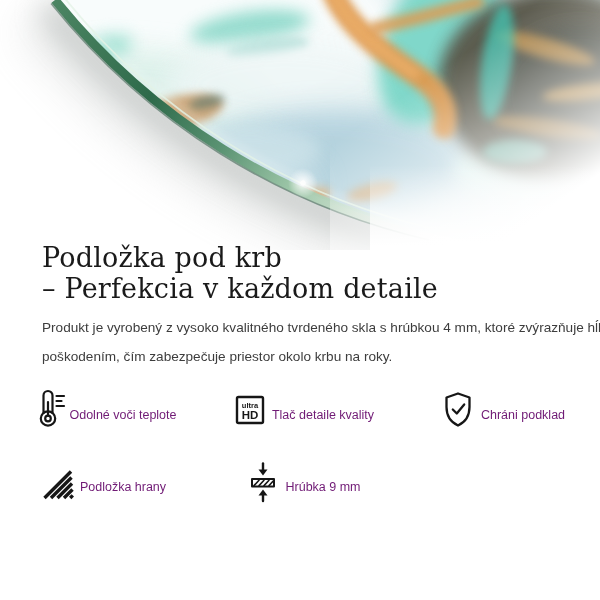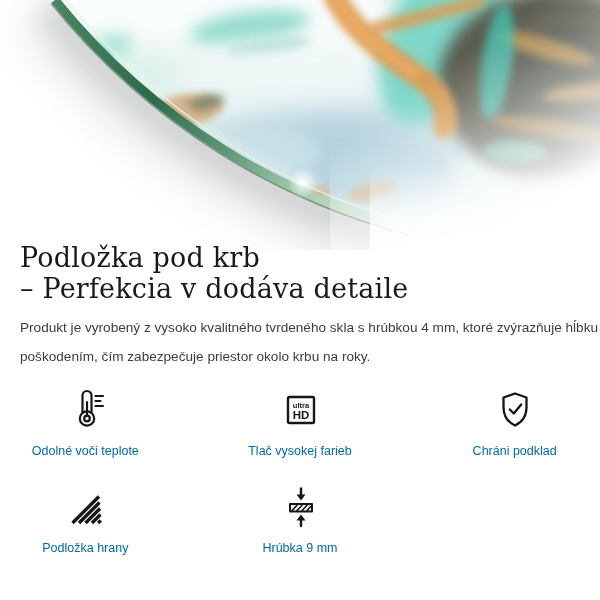--- a/index.html
+++ b/index.html
@@ -5,21 +5,21 @@
   html,body { margin:0; padding:0; }
   body {
     width:600px; height:600px;
     background:#ffffff;
     font-family:"Liberation Sans","DejaVu Sans",sans-serif;
     overflow:hidden;
     -webkit-font-smoothing:antialiased;
   }
   .hero { position:relative; height:250px; }
   .hero svg { display:block; }
-  .content { position:relative; padding:0 20px; }
+  .content { position:relative; padding:0 42px; }
   .title {
     font-family:"DejaVu Serif","Liberation Serif",serif;
     font-weight:400;
     font-size:27px;
     line-height:31px;
     color:#1a1a1a;
     margin:-8px 0 0 0;
     letter-spacing:0.2px;
   }
   .title span { display:block; }
@@ -31,34 +31,34 @@
   }
   .desc span { display:block; white-space:nowrap; }
   .features {
     display:grid;
     grid-template-columns:repeat(3,1fr);
     margin:14px -42px 0 -42px;
     row-gap:24px;
   }
   .feature {
     display:flex;
-    flex-direction:column;
+    flex-direction:row;
     align-items:center;
-    justify-content:space-between;
+    justify-content:center;
   }
   .feature .icon-box {
     height:48px;
     display:flex;
     align-items:center;
     justify-content:center;
   }
   .feature-label {
     margin-top:11px;
     font-size:12.5px;
-    color:#0369a1;
+    color:#701a75;
   }
   .ico { stroke:#161616; fill:none; stroke-width:2.2; stroke-linecap:round; stroke-linejoin:round; }
   .ico .filled { fill:#161616; stroke:none; }
   .ico text { stroke:none; fill:#161616; font-family:"Liberation Sans","DejaVu Sans",sans-serif; }
 </style>
 </head>
 <body>
 
 <div class="hero">
   <svg width="600" height="250" viewBox="0 0 600 250" aria-hidden="true">
@@ -152,21 +152,21 @@
       <line x1="303" y1="151" x2="303" y2="223" stroke="#ffffff" stroke-width="2.4" filter="url(#b1)"></line>
       <line x1="279" y1="183" x2="327" y2="183" stroke="#ffffff" stroke-width="1.8" filter="url(#b1)"></line>
       <circle cx="303" cy="183" r="2.6" fill="#ffffff"></circle>
     </g>
   </svg>
 </div>
 
 <div class="content">
   <h1 class="title">
     <span>Podložka pod krb</span>
-    <span>– Perfekcia v dodáva detaile</span>
+    <span>– Perfekcia v každom detaile</span>
   </h1>
   <p class="desc">
     <span>Produkt je vyrobený z vysoko kvalitného tvrdeného skla s hrúbkou 4 mm, ktoré zvýrazňuje hĺbku</span>
     <span>poškodením, čím zabezpečuje priestor okolo krbu na roky.</span>
   </p>
 
   <div class="features">
 
     <div class="feature">
       <div class="icon-box">
@@ -184,21 +184,21 @@
     </div>
 
     <div class="feature">
       <div class="icon-box">
         <svg class="ico" width="46" height="46" viewBox="0 0 46 46">
           <rect x="11" y="11" width="26" height="26" rx="1.5" stroke-width="2.4"></rect>
           <text x="24" y="21.5" text-anchor="middle" font-size="7.5" font-weight="700">ultra</text>
           <text x="24" y="32.5" text-anchor="middle" font-size="11.5" font-weight="800">HD</text>
         </svg>
       </div>
-      <div class="feature-label">Tlač vysokej farieb</div>
+      <div class="feature-label">Tlač detaile kvality</div>
     </div>
 
     <div class="feature">
       <div class="icon-box">
         <svg class="ico" width="46" height="46" viewBox="0 0 46 46">
           <path d="M23 7.5 L34.5 11.5 V21 C34.5 30.5 29.5 36.5 23 39.5 C16.5 36.5 11.5 30.5 11.5 21 V11.5 Z" stroke-width="2.3"></path>
           <path d="M17.8 23.5 L21.8 27.5 L29.2 18.5" stroke-width="2.3"></path>
         </svg>
       </div>
       <div class="feature-label">Chráni podklad</div>

